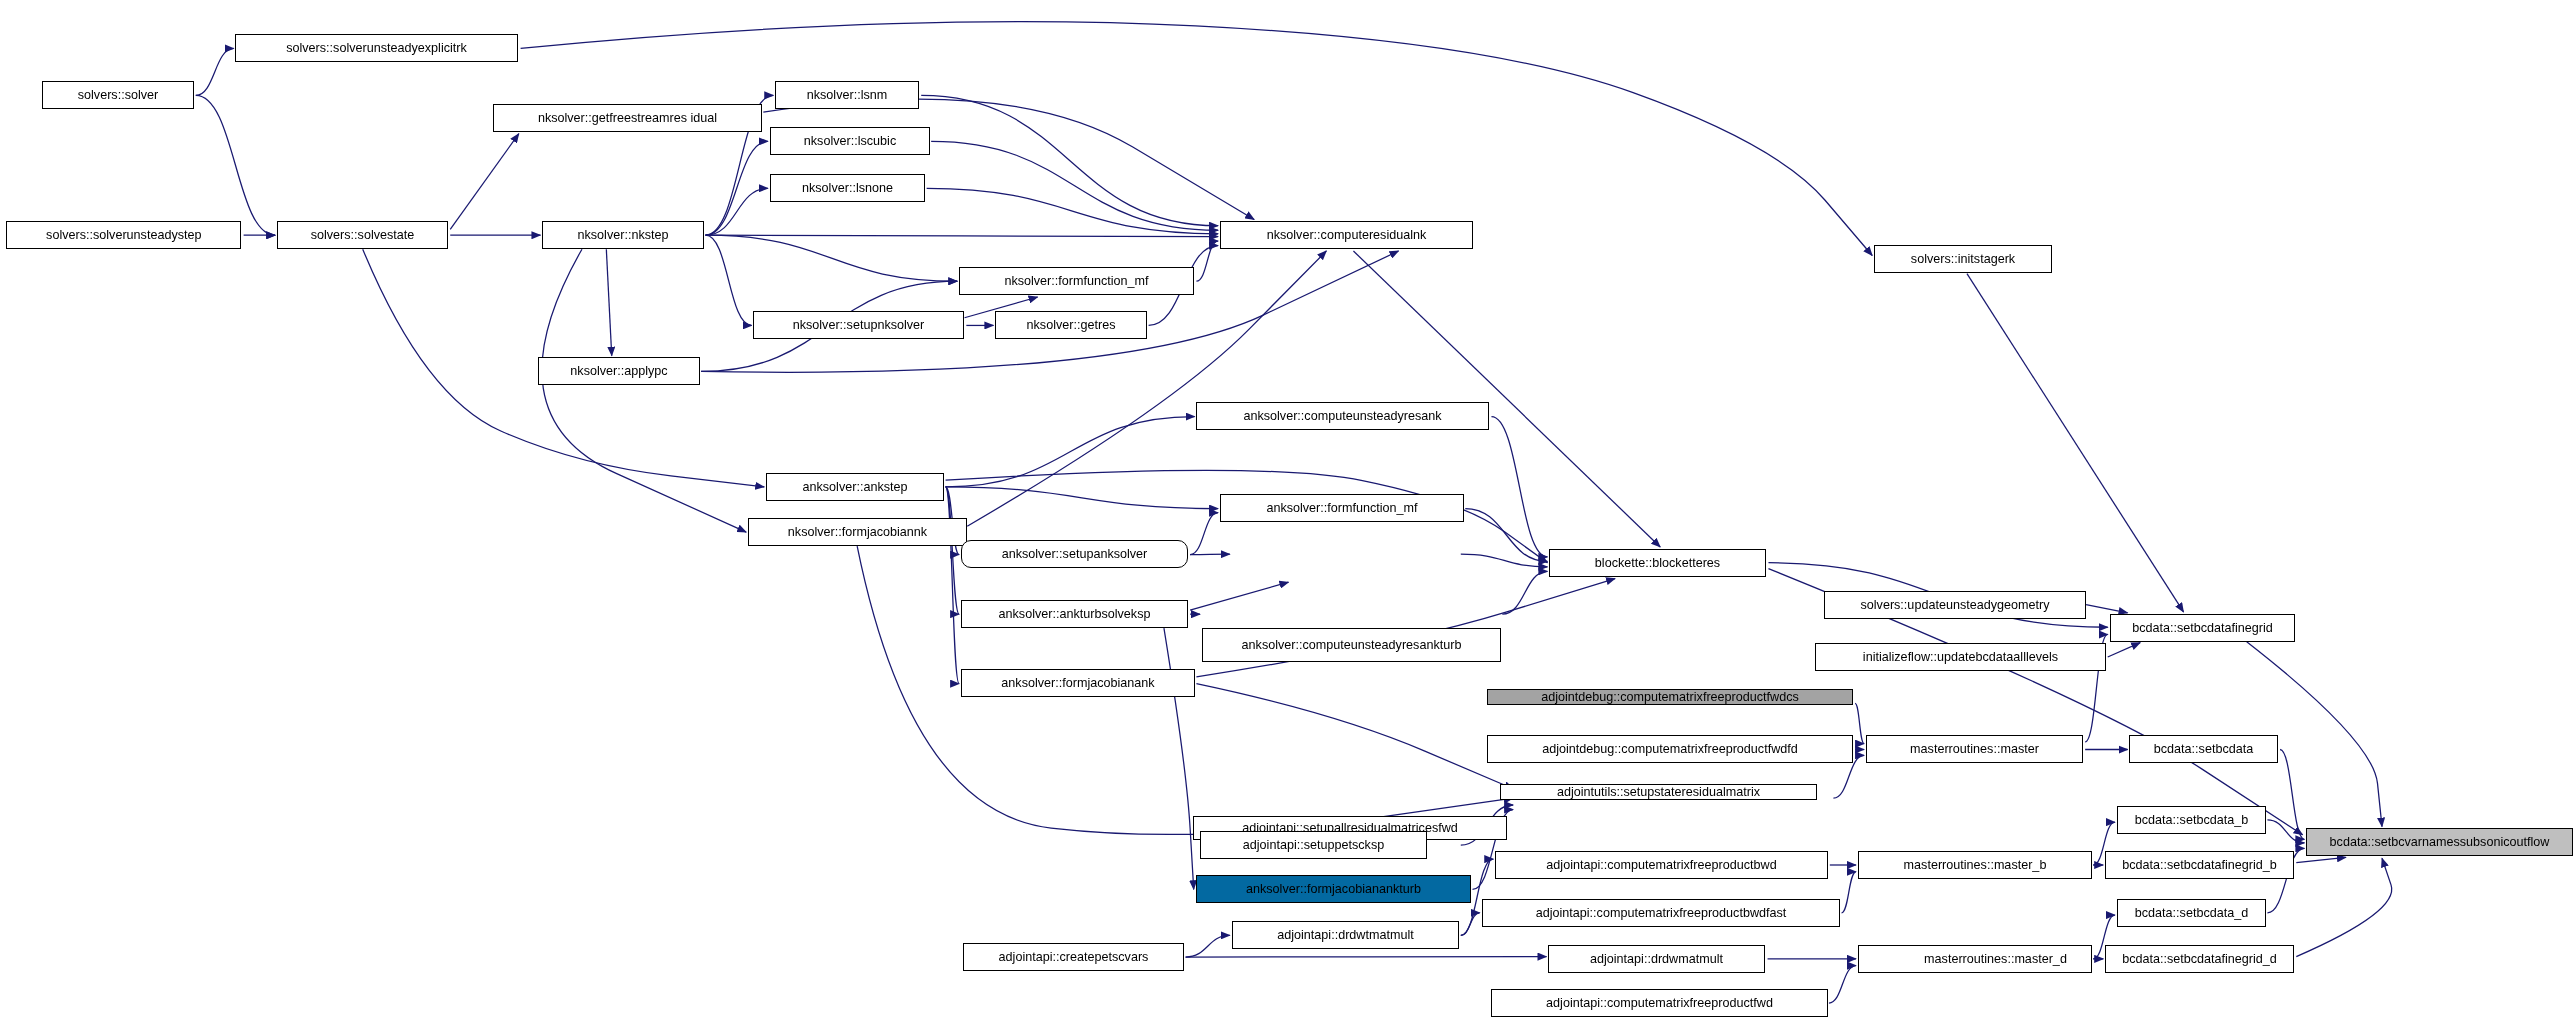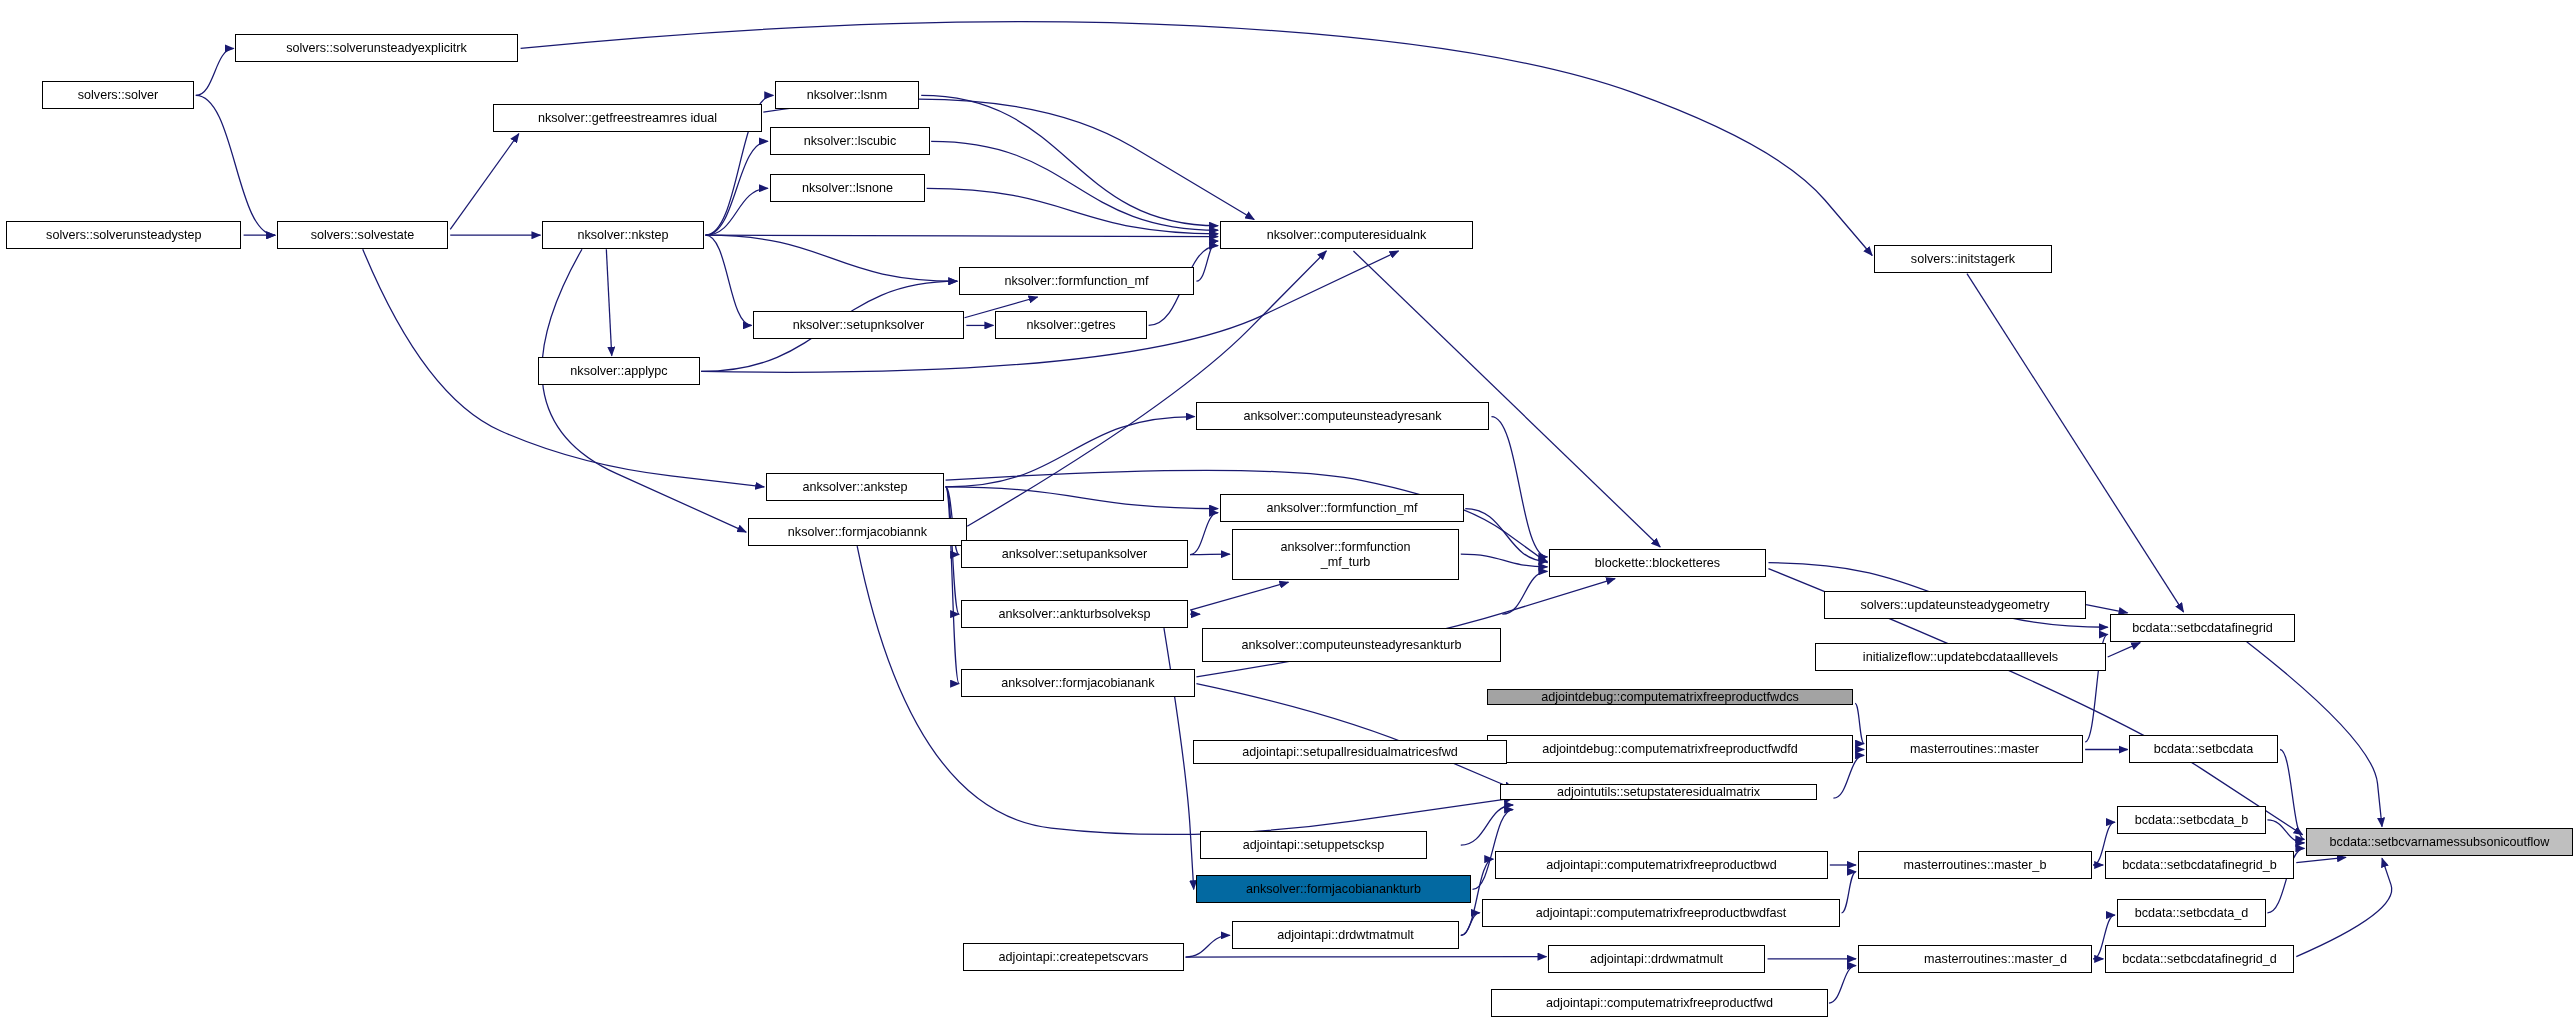--- a/index.html
+++ b/index.html
@@ -136,36 +136,34 @@
       <div class="node" style="left: 1220px; top: 221px; width: 253px; height: 28px; background: rgb(255, 255, 255); border-color: rgb(0, 0, 0); color: rgb(0, 0, 0);">nksolver::computeresidualnk</div>
       <div class="node" style="left: 959px; top: 267px; width: 235px; height: 28px; background: rgb(255, 255, 255); border-color: rgb(0, 0, 0); color: rgb(0, 0, 0);">nksolver::formfunction_mf</div>
       <div class="node" style="left: 753px; top: 311px; width: 211px; height: 28px; background: rgb(255, 255, 255); border-color: rgb(0, 0, 0); color: rgb(0, 0, 0);">nksolver::setupnksolver</div>
       <div class="node" style="left: 995px; top: 311px; width: 152px; height: 28px; background: rgb(255, 255, 255); border-color: rgb(0, 0, 0); color: rgb(0, 0, 0);">nksolver::getres</div>
       <div class="node" style="left: 538px; top: 357px; width: 162px; height: 28px; background: rgb(255, 255, 255); border-color: rgb(0, 0, 0); color: rgb(0, 0, 0);">nksolver::applypc</div>
       <div class="node" style="left: 1874px; top: 245px; width: 178px; height: 28px; background: rgb(255, 255, 255); border-color: rgb(0, 0, 0); color: rgb(0, 0, 0);">solvers::initstagerk</div>
       <div class="node" style="left: 1196px; top: 402px; width: 293px; height: 28px; background: rgb(255, 255, 255); border-color: rgb(0, 0, 0); color: rgb(0, 0, 0);">anksolver::computeunsteadyresank</div>
       <div class="node" style="left: 766px; top: 473px; width: 178px; height: 28px; background: rgb(255, 255, 255); border-color: rgb(0, 0, 0); color: rgb(0, 0, 0);">anksolver::ankstep</div>
       <div class="node" style="left: 748px; top: 518px; width: 219px; height: 28px; background: rgb(255, 255, 255); border-color: rgb(0, 0, 0); color: rgb(0, 0, 0);">nksolver::formjacobiannk</div>
       <div class="node" style="left: 1220px; top: 494px; width: 244px; height: 28px; background: rgb(255, 255, 255); border-color: rgb(0, 0, 0); color: rgb(0, 0, 0);">anksolver::formfunction_mf</div>
-      <div class="node" style="left: 961px; top: 540px; width: 227px; height: 28px; background: rgb(255, 255, 255); border-color: rgb(0, 0, 0); color: rgb(0, 0, 0);">anksolver::setupanksolver</div>
-      <div class="node" style="left: 1232px; top: 529px; width: 227px; height: 51px; background: rgb(255, 255, 255); border-color: rgb(0, 0, 0); color: rgb(0, 0, 0);">anksolver::formfunction
-_mf_turb</div>
+      <div class="node" style="left: 961px; top: 540px; width: 227px; height: 28px; background: rgb(255, 255, 255); border-color: rgb(0, 0, 0); color: rgb(0, 0, 0); border-radius: 10px;">anksolver::setupanksolver</div>
       <div class="node" style="left: 961px; top: 600px; width: 227px; height: 28px; background: rgb(255, 255, 255); border-color: rgb(0, 0, 0); color: rgb(0, 0, 0);">anksolver::ankturbsolveksp</div>
       <div class="node" style="left: 1202px; top: 600px; width: 299px; height: 34px; background: rgb(255, 255, 255); border-color: rgb(0, 0, 0); color: rgb(0, 0, 0); margin-top: 28px;">anksolver::computeunsteadyresankturb</div>
       <div class="node" style="left: 1549px; top: 549px; width: 217px; height: 28px; background: rgb(255, 255, 255); border-color: rgb(0, 0, 0); color: rgb(0, 0, 0);">blockette::blocketteres</div>
       <div class="node" style="left: 961px; top: 669px; width: 234px; height: 28px; background: rgb(255, 255, 255); border-color: rgb(0, 0, 0); color: rgb(0, 0, 0);">anksolver::formjacobianank</div>
       <div class="node" style="left: 1824px; top: 591px; width: 262px; height: 28px; background: rgb(255, 255, 255); border-color: rgb(0, 0, 0); color: rgb(0, 0, 0);">solvers::updateunsteadygeometry</div>
       <div class="node" style="left: 1815px; top: 643px; width: 291px; height: 28px; background: rgb(255, 255, 255); border-color: rgb(0, 0, 0); color: #000000;">initializeflow::updatebcdataalllevels</div>
       <div class="node" style="left: 2110px; top: 614px; width: 185px; height: 28px; background: rgb(255, 255, 255); border-color: rgb(0, 0, 0); color: rgb(0, 0, 0);">bcdata::setbcdatafinegrid</div>
       <div class="node" style="left: 1487px; top: 689px; width: 366px; height: 16px; background: #a3a3a3; border-color: rgb(0, 0, 0); color: rgb(0, 0, 0);">adjointdebug::computematrixfreeproductfwdcs</div>
       <div class="node" style="left: 1487px; top: 735px; width: 366px; height: 28px; background: rgb(255, 255, 255); border-color: rgb(0, 0, 0); color: rgb(0, 0, 0);">adjointdebug::computematrixfreeproductfwdfd</div>
       <div class="node" style="left: 1866px; top: 735px; width: 217px; height: 28px; background: rgb(255, 255, 255); border-color: rgb(0, 0, 0); color: rgb(0, 0, 0);">masterroutines::master</div>
       <div class="node" style="left: 2129px; top: 735px; width: 149px; height: 28px; background: rgb(255, 255, 255); border-color: rgb(0, 0, 0); color: rgb(0, 0, 0);">bcdata::setbcdata</div>
       <div class="node" style="left: 1500px; top: 784px; width: 317px; height: 16px; background: rgb(255, 255, 255); border-color: rgb(0, 0, 0); color: rgb(0, 0, 0);">adjointutils::setupstateresidualmatrix</div>
-      <div class="node" style="left: 1193px; top: 740px; width: 314px; height: 24px; background: rgb(255, 255, 255); border-color: rgb(0, 0, 0); color: rgb(0, 0, 0);">adjointapi::setupallresidualmatricesfwd</div>
+      <div class="node" style="left: 1193px; top: 816px; width: 314px; height: 24px; background: rgb(255, 255, 255); border-color: rgb(0, 0, 0); color: rgb(0, 0, 0);">adjointapi::setupallresidualmatricesfwd</div>
       <div class="node" style="left: 1200px; top: 831px; width: 227px; height: 28px; background: rgb(255, 255, 255); border-color: rgb(0, 0, 0); color: rgb(0, 0, 0);">adjointapi::setuppetscksp</div>
       <div class="node" style="left: 1495px; top: 851px; width: 333px; height: 28px; background: rgb(255, 255, 255); border-color: rgb(0, 0, 0); color: rgb(0, 0, 0);">adjointapi::computematrixfreeproductbwd</div>
       <div class="node" style="left: 1858px; top: 851px; width: 234px; height: 28px; background: rgb(255, 255, 255); border-color: rgb(0, 0, 0); color: rgb(0, 0, 0);">masterroutines::master_b</div>
       <div class="node" style="left: 2117px; top: 806px; width: 149px; height: 28px; background: rgb(255, 255, 255); border-color: rgb(0, 0, 0); color: rgb(0, 0, 0);">bcdata::setbcdata_b</div>
       <div class="node" style="left: 2105px; top: 851px; width: 189px; height: 28px; background: rgb(255, 255, 255); border-color: rgb(0, 0, 0); color: rgb(0, 0, 0);">bcdata::setbcdatafinegrid_b</div>
       <div class="node" style="left: 1196px; top: 875px; width: 275px; height: 28px; background: #0369a1; border-color: rgb(0, 0, 0); color: rgb(0, 0, 0);">anksolver::formjacobianankturb</div>
       <div class="node" style="left: 1482px; top: 899px; width: 358px; height: 28px; background: rgb(255, 255, 255); border-color: rgb(0, 0, 0); color: rgb(0, 0, 0);">adjointapi::computematrixfreeproductbwdfast</div>
       <div class="node" style="left: 1232px; top: 921px; width: 227px; height: 28px; background: rgb(255, 255, 255); border-color: rgb(0, 0, 0); color: rgb(0, 0, 0);">adjointapi::drdwtmatmult</div>
       <div class="node" style="left: 963px; top: 943px; width: 221px; height: 28px; background: rgb(255, 255, 255); border-color: rgb(0, 0, 0); color: rgb(0, 0, 0);">adjointapi::createpetscvars</div>
       <div class="node" style="left: 1548px; top: 945px; width: 217px; height: 28px; background: rgb(255, 255, 255); border-color: rgb(0, 0, 0); color: rgb(0, 0, 0);">adjointapi::drdwmatmult</div>

